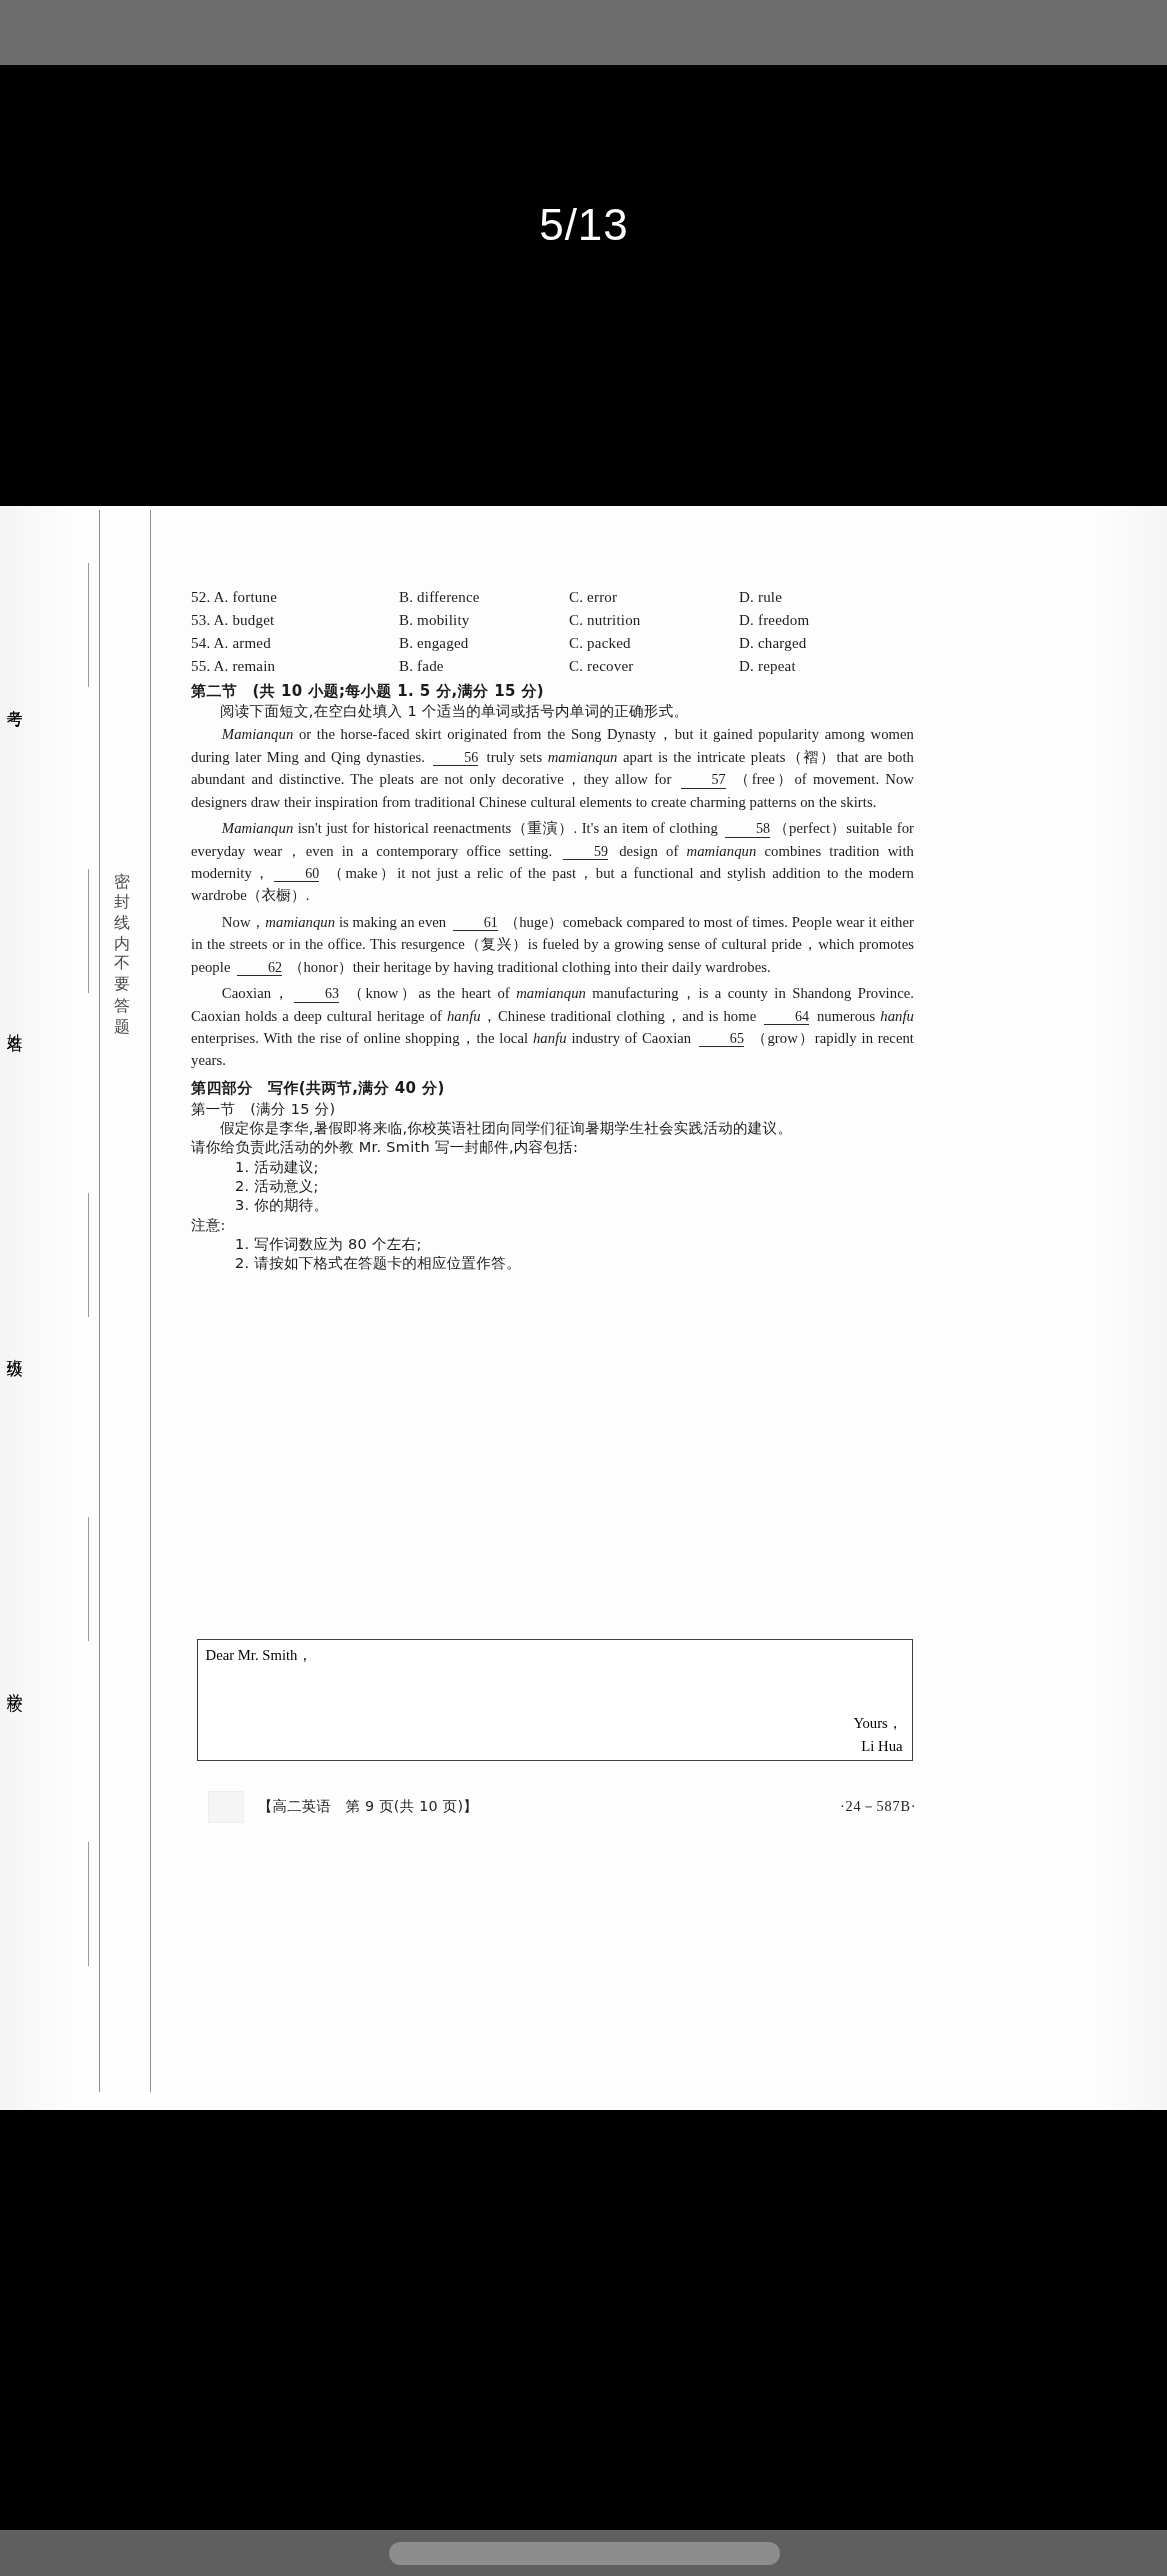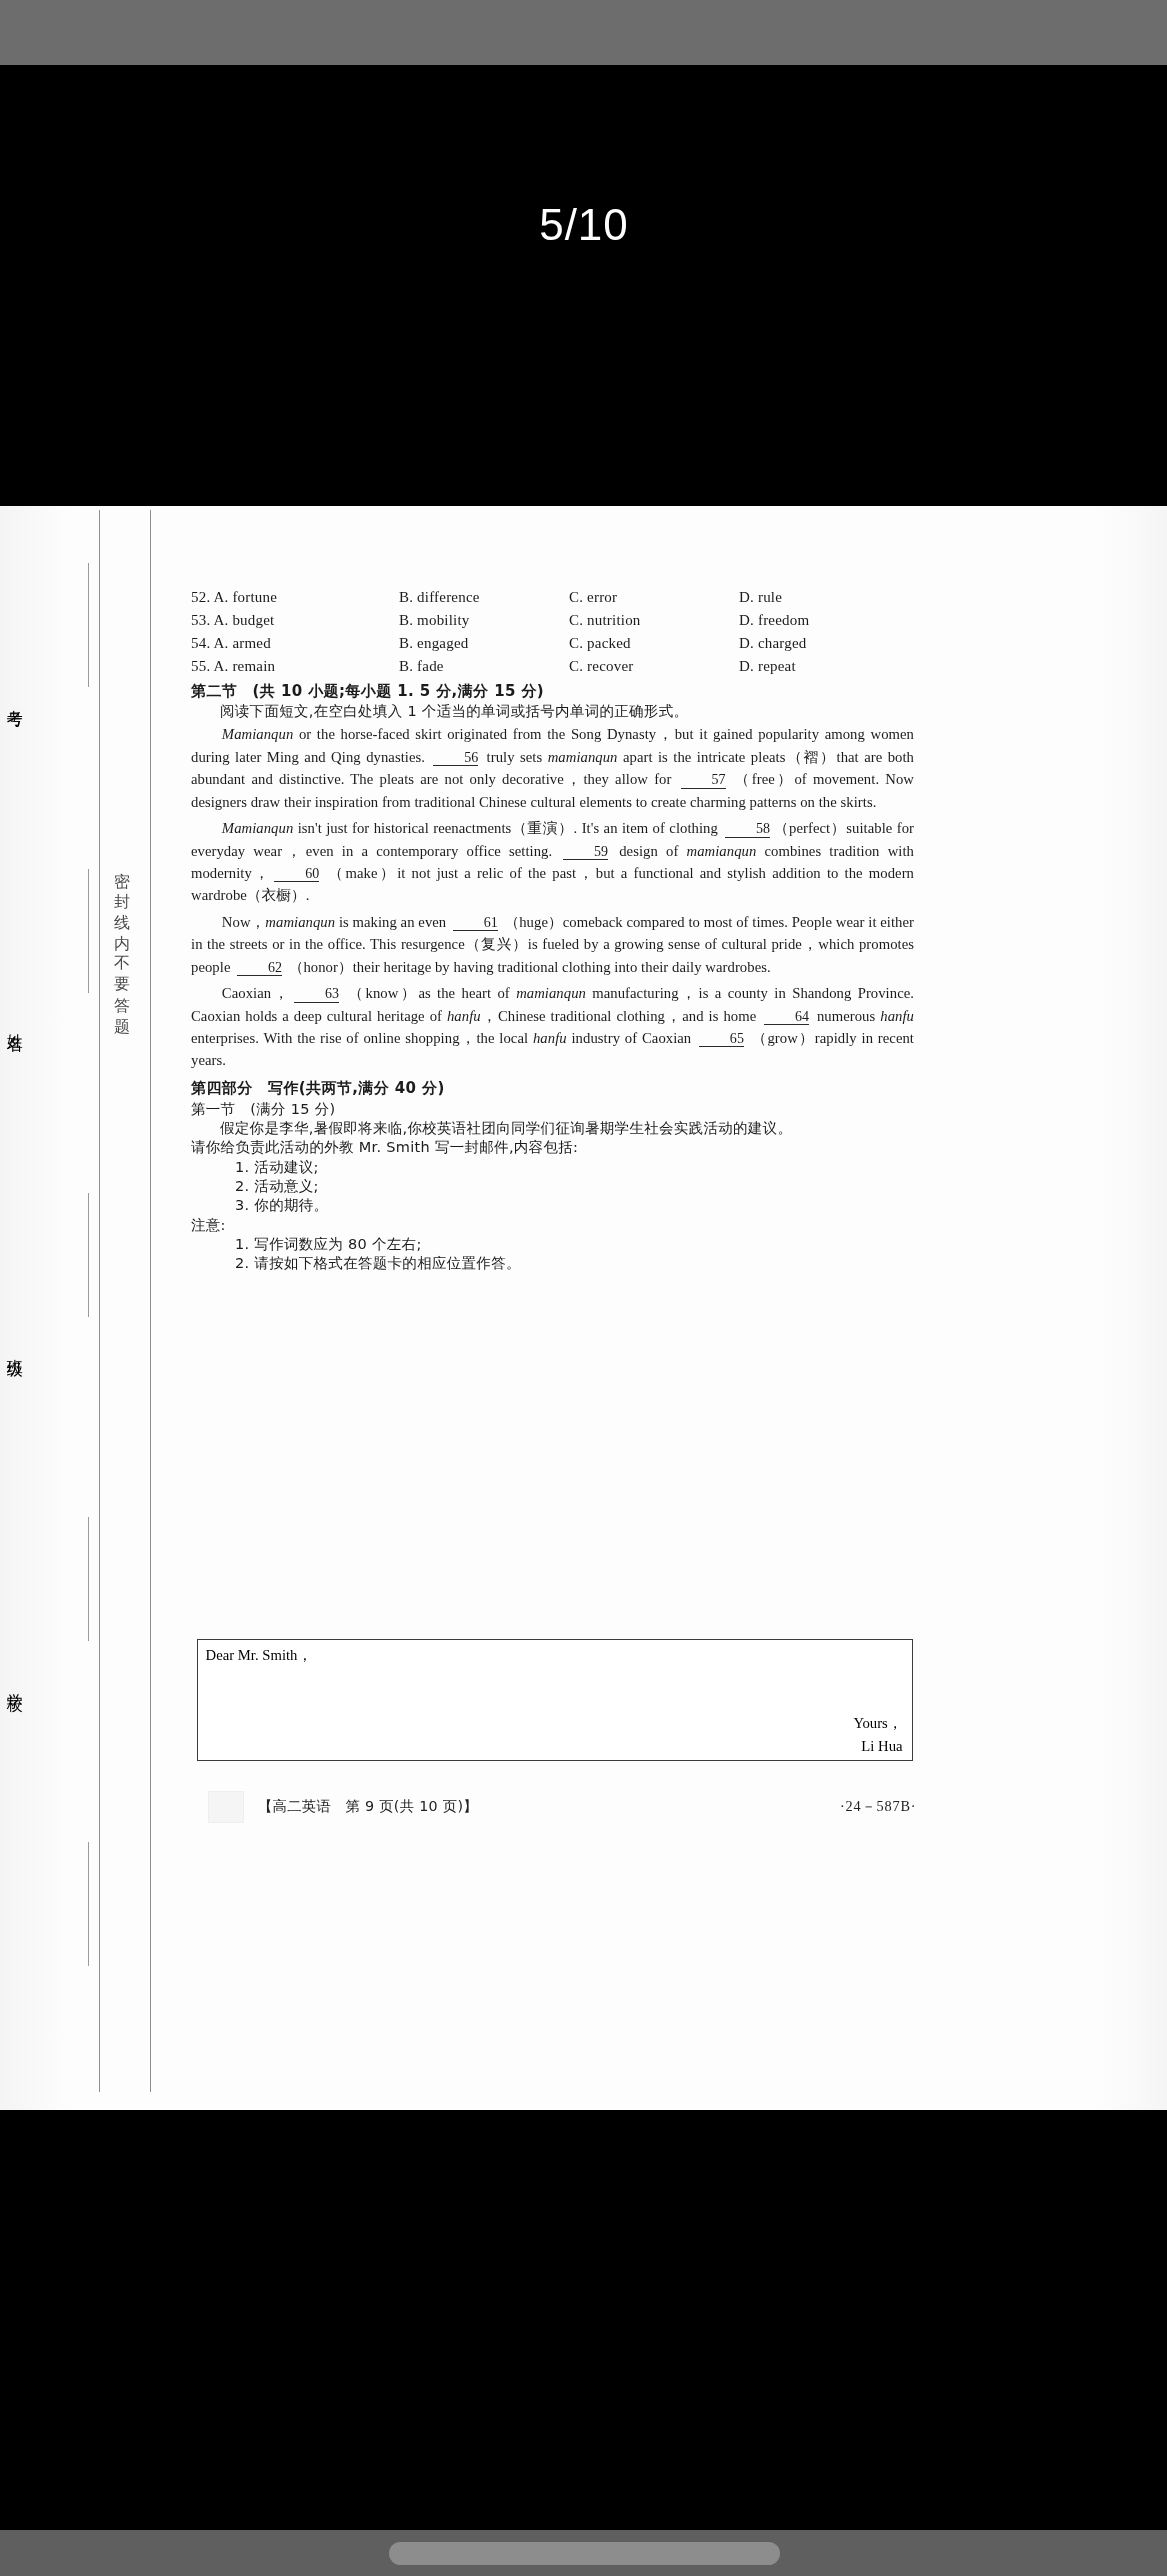--- a/index.html
+++ b/index.html
@@ -251,21 +251,21 @@
   }
 </style>
 </head>
 <body>
 
 <div id="viewer">
 
   <div id="topbar" class="chrome-bar"></div>
   <div id="band-top" class="black-band"></div>
 
-  <div id="page-counter">5/10</div>
+  <div id="page-counter">5/13</div>
 
   <div id="page">
 
     <div class="vrule" id="vrule-a"></div>
     <div class="vrule" id="vrule-b"></div>
 
     <div id="outer-col">
       <span class="fld" style="top:191px">考号</span>
       <span class="fld" style="top:515px">姓名</span>
       <span class="fld" style="top:840px">班级</span>

